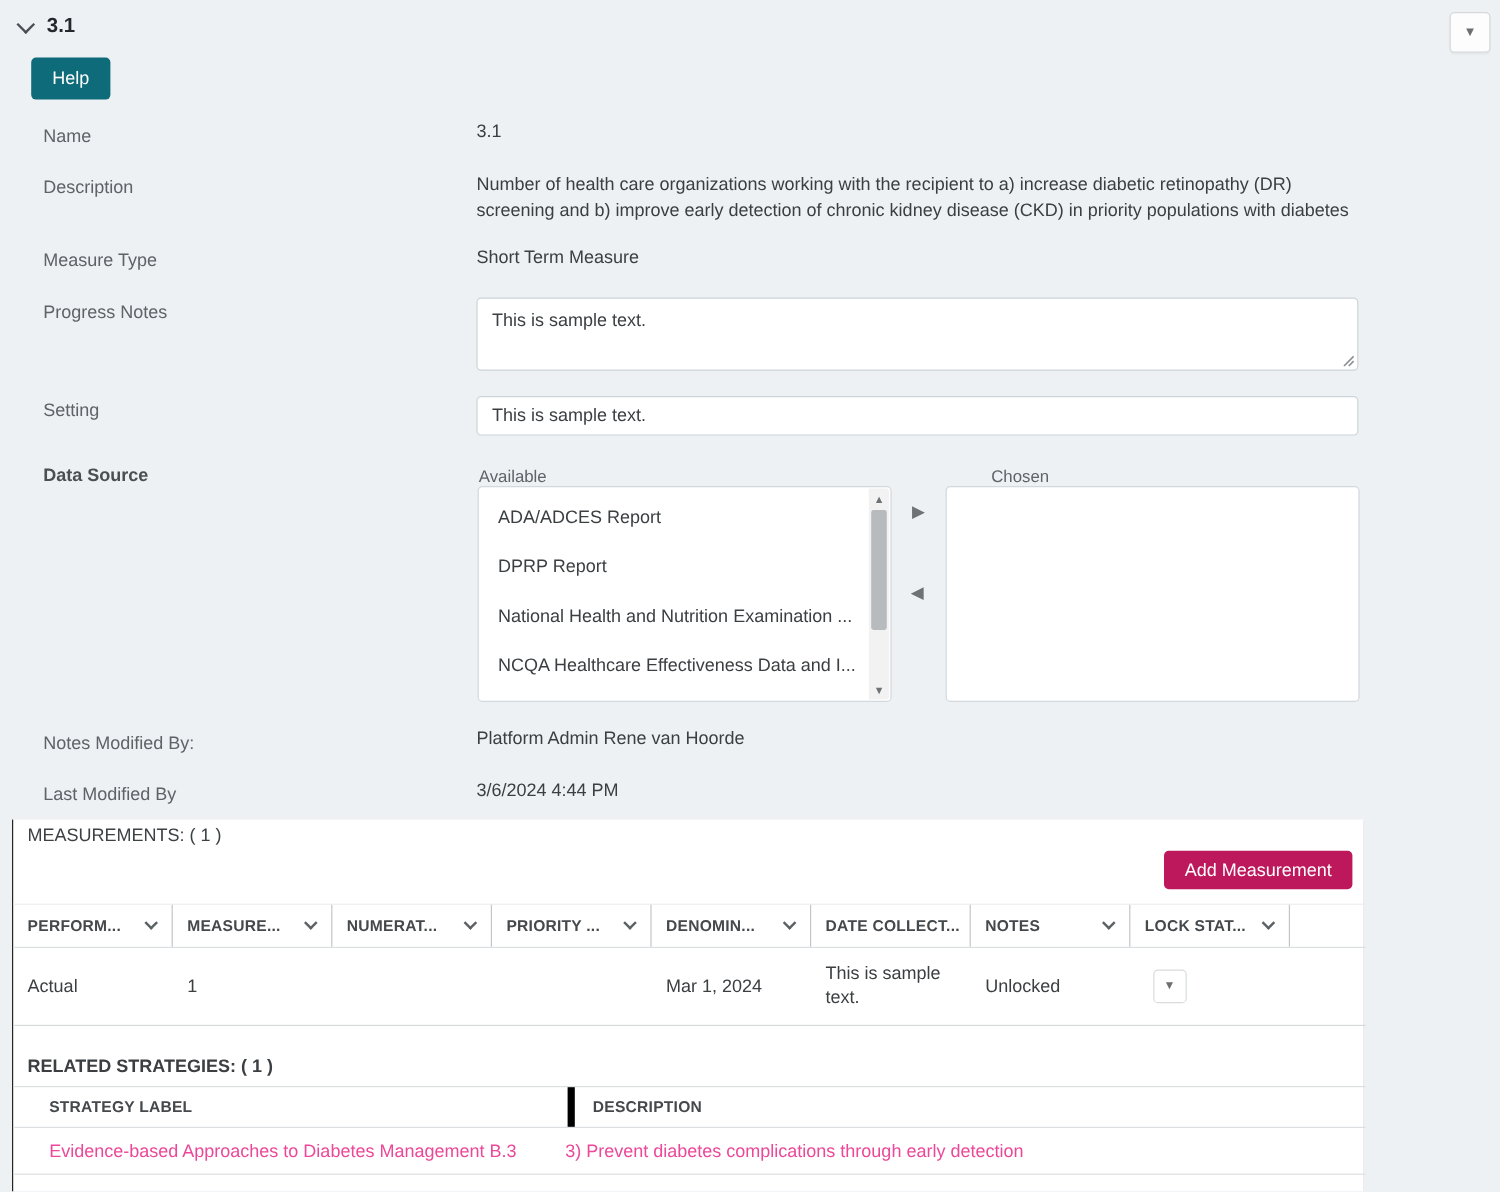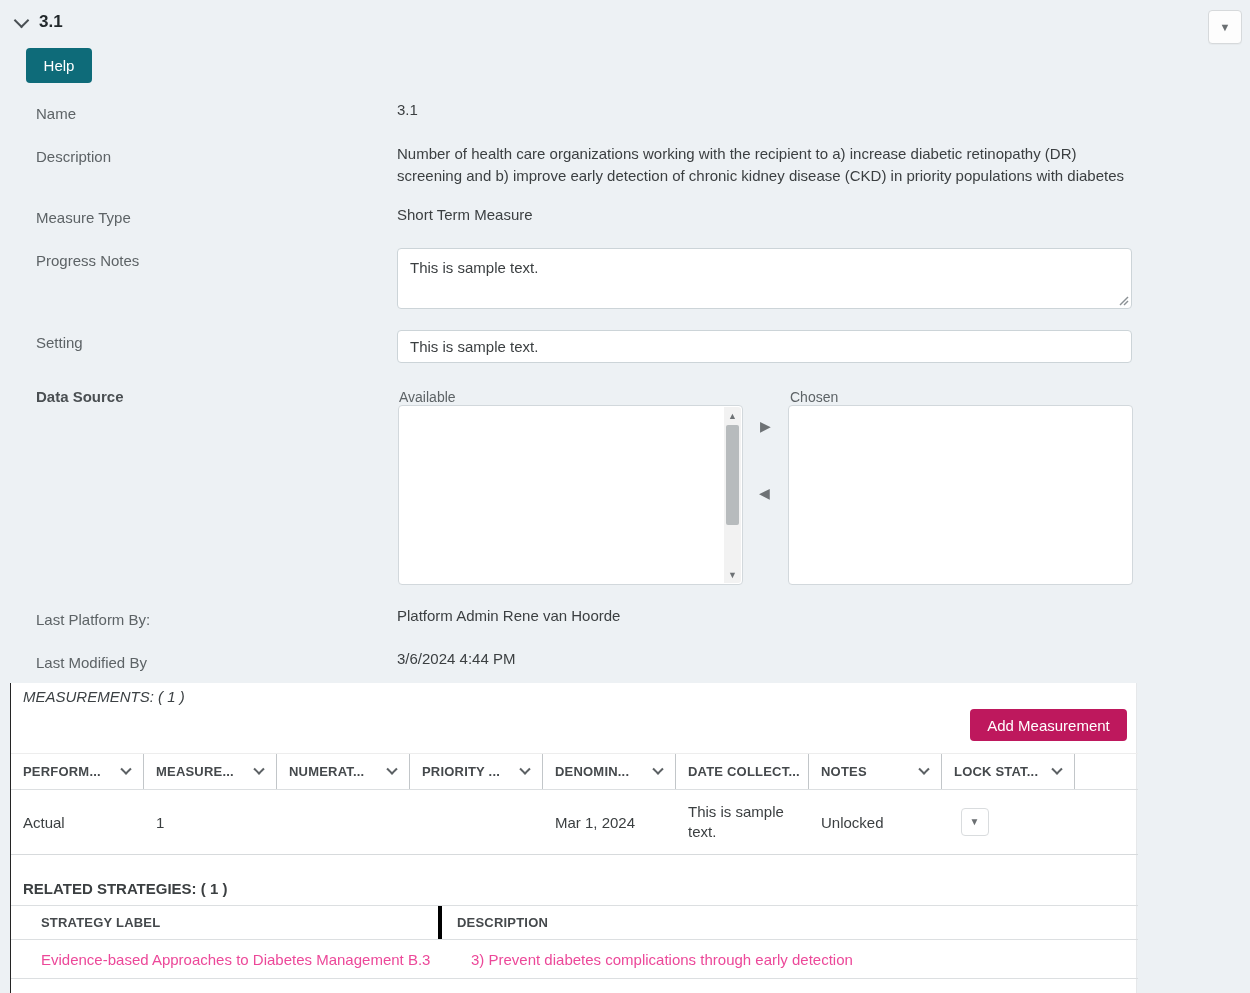--- a/index.html
+++ b/index.html
@@ -86,21 +86,21 @@
   }
   .xfer { position:absolute; color:#6e7275; font-size:14px; cursor:pointer; line-height:1; }
   .xfer.right { left:760px; top:419px; }
   .xfer.left  { left:759px; top:486px; }
 
   
   .panel {
     position:absolute; left:10px; top:683px; width:1127px; height:310px;
     background:#fff; border-left:1px solid #242424; border-right:1px solid #e6e8ea;
   }
-  .panel-title { position:absolute; left:12px; top:5px; font-size:15px; color:#3c4144;font-style:italic; }
+  .panel-title { position:absolute; left:12px; top:5px; font-size:15px; color:#3c4144; }
   .add-btn {
     position:absolute; left:959px; top:26px; width:157px; height:32px;
     background:#be185d; color:#fff; border:none; border-radius:4px;
     font-size:15px; font-family:Liberation Sans, sans-serif; cursor:pointer;
   }
   .m-header {
     position:absolute; left:0; top:70px; width:1127px; height:37px;
     display:flex; border-top:1px solid #ededed; border-bottom:1px solid #dcdfe1;
   }
   .m-hcell {
@@ -135,21 +135,21 @@
   
   .rs-title { position:absolute; left:12px; top:197px; font-size:15px; font-weight:700; color:#3b3f41; }
   .rs-header {
     position:absolute; left:0; top:222px; width:1127px; height:35px;
     display:flex; border-top:1px solid #dcdfe1; border-bottom:1px solid #dcdfe1;
   }
   .rs-hcell {
     display:flex; align-items:center; font-size:13px; font-weight:700;
     color:#45494c; letter-spacing:0.2px; cursor:default;
   }
-  .rs-hcell.label { width:431px; padding-left:30px; border-right:4px solid #000000; }
+  .rs-hcell.label { width:468px; padding-left:30px; border-right:6px solid #000000; }
   .rs-hcell.desc { padding-left:15px; }
   .rs-row {
     position:absolute; left:0; top:257px; width:1127px; height:39px;
     display:flex; align-items:center; border-bottom:1px solid #dcdfe1;
   }
   .rs-cell { font-size:15px; }
   .rs-cell.label { width:445px; padding-left:30px; }
   .rs-cell.desc { padding-left:15px; color:#ec4899; }
   .strategy-link { color:#ec4899; text-decoration:none; cursor:pointer; }
 </style>
@@ -162,41 +162,47 @@
   <span class="tri">▼</span>
 </div>
 <button class="help-btn">Help</button>
 
 <div class="lbl" style="top:105px">Name</div>
 <div class="lbl" style="top:148px">Description</div>
 <div class="lbl" style="top:209px">Measure Type</div>
 <div class="lbl" style="top:252px">Progress Notes</div>
 <div class="lbl" style="top:334px">Setting</div>
 <div class="lbl bold" style="top:388px">Data Source</div>
-<div class="lbl" style="top:611px">Last Platform By:</div>
+<div class="lbl" style="top:611px">Notes Modified By:</div>
 <div class="lbl" style="top:654px">Last Modified By</div>
 
 <div class="val" style="top:101px">3.1</div>
 <div class="val" style="top:143px; width:735px; line-height:22px;">Number of health care organizations working with the recipient to a) increase diabetic retinopathy (DR) screening and b) improve early detection of chronic kidney disease (CKD) in priority populations with diabetes</div>
 <div class="val" style="top:206px">Short Term Measure</div>
 
 <div class="textarea-box">
   <span>This is sample text.</span>
   <svg class="resize-handle" viewBox="0 0 11 11" width="11" height="11">
     <line x1="2" y1="10" x2="10" y2="2" stroke="#8b9195" stroke-width="1.4"></line>
     <line x1="6" y1="10" x2="10" y2="6" stroke="#8b9195" stroke-width="1.4"></line>
   </svg>
 </div>
 
 <input class="input-box" type="text" value="This is sample text." style="">
 
 <div class="mini-lbl" style="left:399px; top:389px">Available</div>
-<div class="mini-lbl" style="left:790px; top:389px">Chosen</div>
+<div class="mini-lbl" style="left:826px; top:389px">Chosen</div>
 
 <div class="listbox available">
+  <div class="list-items">
+    <div class="list-item">ADA/ADCES Report</div>
+    <div class="list-item">DPRP Report</div>
+    <div class="list-item">National Health and Nutrition Examination ...</div>
+    <div class="list-item">NCQA Healthcare Effectiveness Data and I...</div>
+  </div>
   <div class="scrollbar">
     <div class="scroll-btn up">
         <span>▲</span>
       </div>
     <div class="scroll-thumb"></div>
     <div class="scroll-btn down">
         <span>▼</span>
       </div>
   </div>
 </div>

